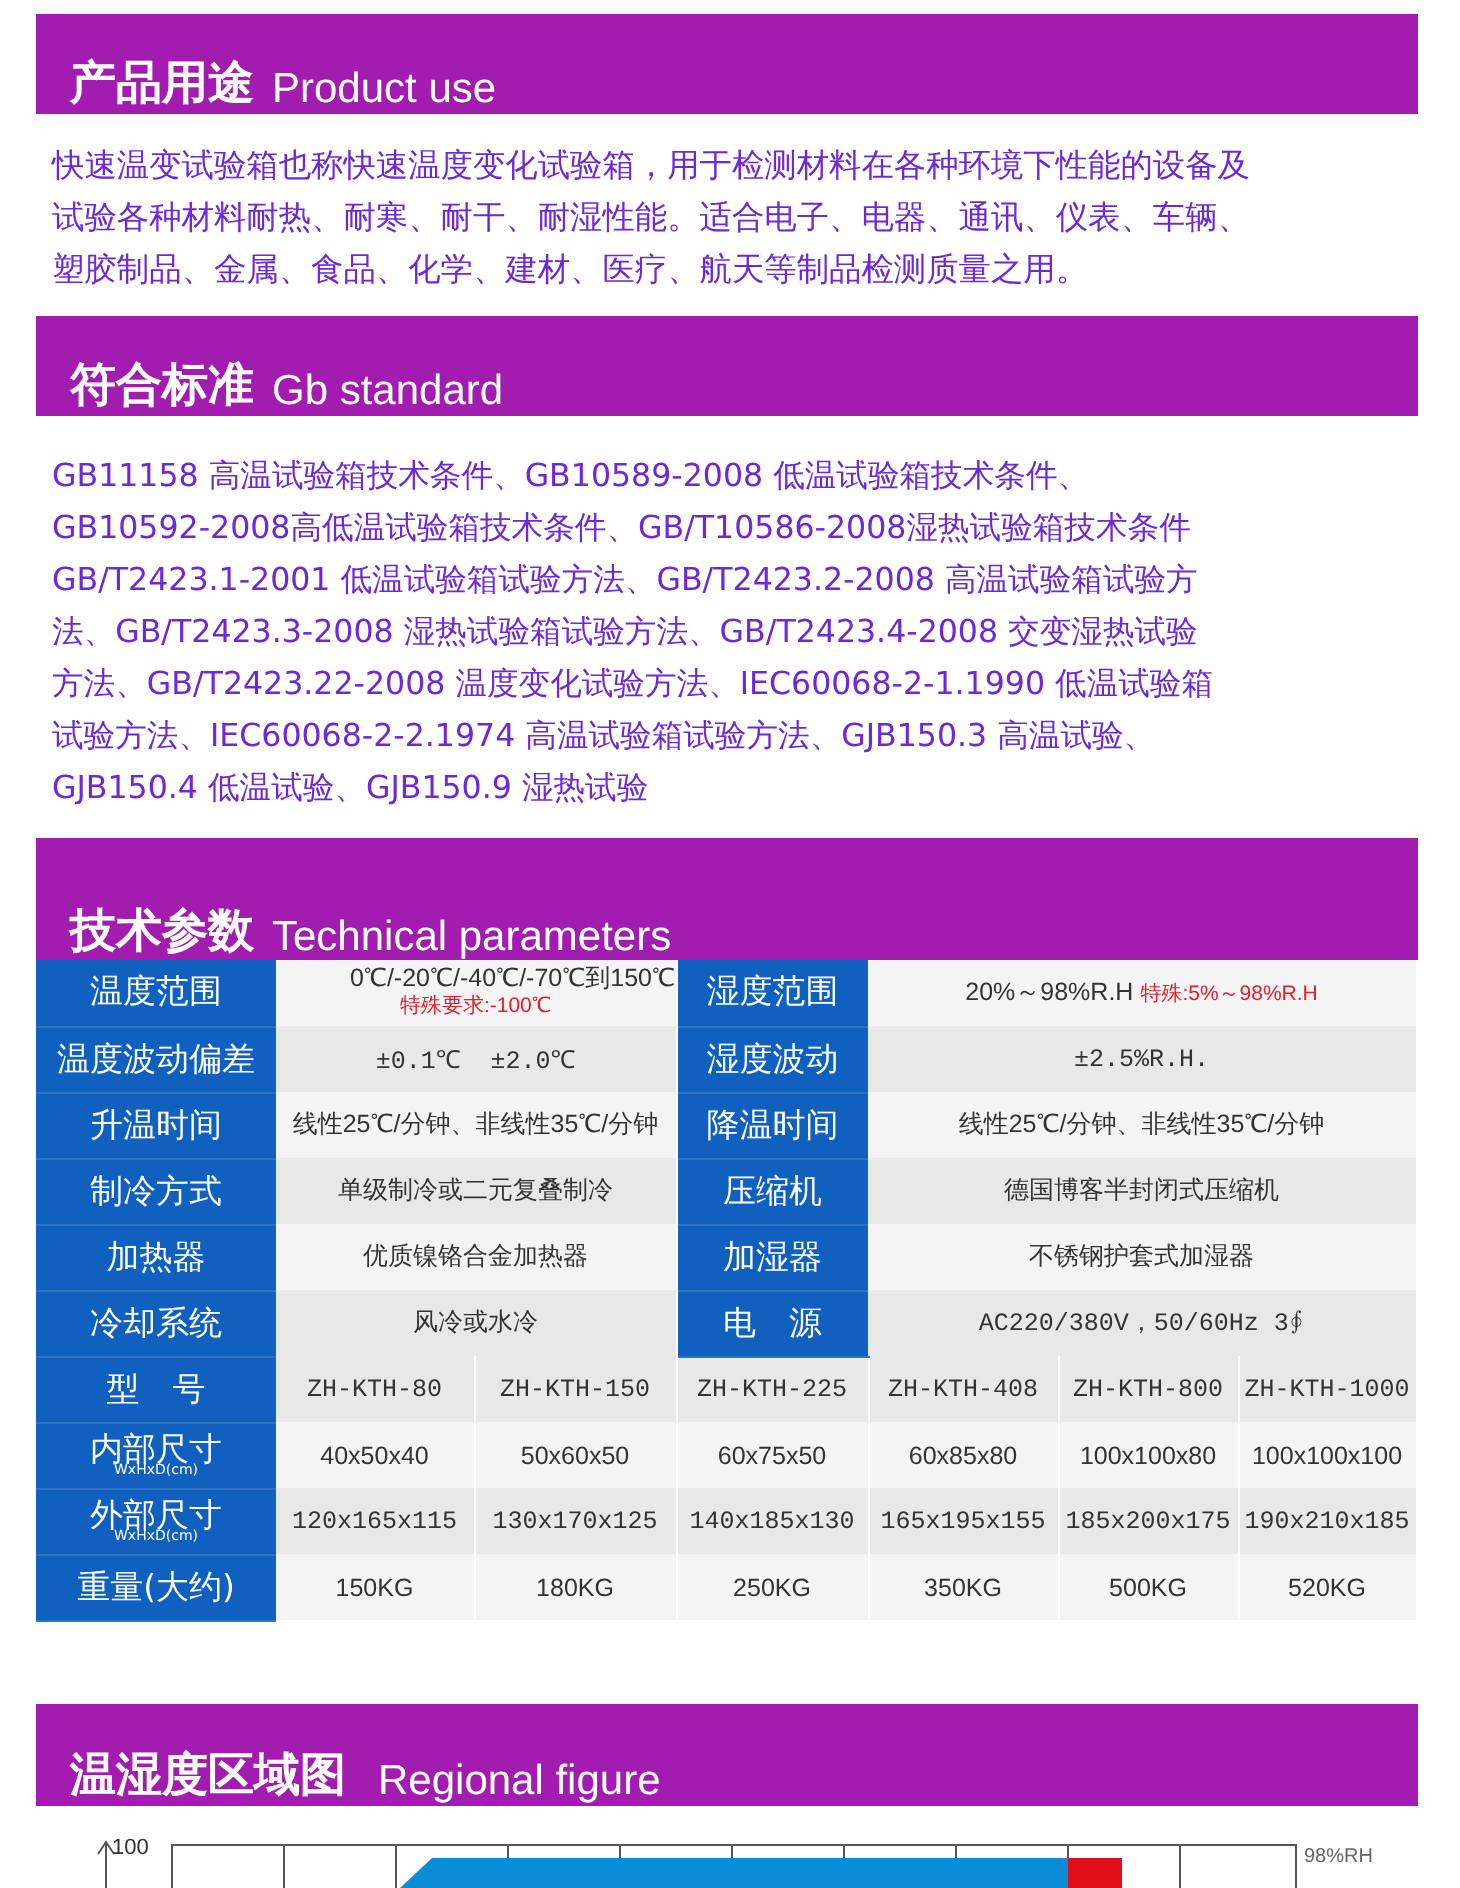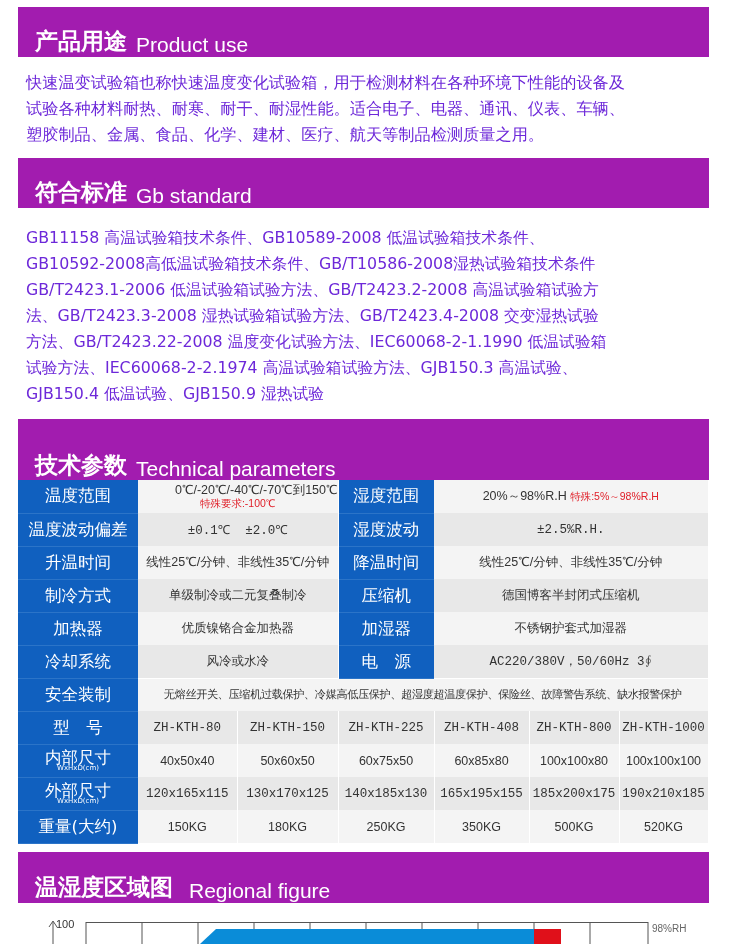--- a/index.html
+++ b/index.html
@@ -34,21 +34,21 @@
   <div>塑胶制品、金属、食品、化学、建材、医疗、航天等制品检测质量之用。</div>
 </div>
 
 <div class="bar" style="top:158px;height:50px;">
   <span class="zh">符合标准</span>
   <span class="en">Gb standard</span>
 </div>
 <div class="para" style="top:225px;font-size:15.8px;">
   <div>GB11158 高温试验箱技术条件、GB10589-2008 低温试验箱技术条件、</div>
   <div>GB10592-2008高低温试验箱技术条件、GB/T10586-2008湿热试验箱技术条件</div>
-  <div>GB/T2423.1-2006 低温试验箱试验方法、GB/T2423.2-2008 高温试验箱试验方</div>
+  <div>GB/T2423.1-2001 低温试验箱试验方法、GB/T2423.2-2008 高温试验箱试验方</div>
   <div>法、GB/T2423.3-2008 湿热试验箱试验方法、GB/T2423.4-2008 交变湿热试验</div>
   <div>方法、GB/T2423.22-2008 温度变化试验方法、IEC60068-2-1.1990 低温试验箱</div>
   <div>试验方法、IEC60068-2-2.1974 高温试验箱试验方法、GJB150.3 高温试验、</div>
   <div>GJB150.4 低温试验、GJB150.9 湿热试验</div>
 </div>
 
 <div class="bar" style="top:419px;height:62px;">
   <span class="zh">技术参数</span>
   <span class="en">Technical parameters</span>
 </div>
@@ -98,24 +98,20 @@
     <td class="lbl">加热器</td>
     <td class="val" colspan="2">优质镍铬合金加热器</td>
     <td class="lbl">加湿器</td>
     <td class="val" colspan="3">不锈钢护套式加湿器</td>
   </tr>
   <tr class="even">
     <td class="lbl">冷却系统</td>
     <td class="val" colspan="2">风冷或水冷</td>
     <td class="lbl">电　源</td>
     <td class="val" colspan="3">AC220/380V，50/60Hz 3∮</td>
-  </tr>
-  <tr class="odd">
-    <td class="lbl">安全装制</td>
-    <td class="val" colspan="6" style="font-size:11.2px;letter-spacing:-0.4px;">无熔丝开关、压缩机过载保护、冷媒高低压保护、超湿度超温度保护、保险丝、故障警告系统、缺水报警保护</td>
   </tr>
   <tr class="even">
     <td class="lbl">型　号</td>
     <td class="val">ZH-KTH-80</td>
     <td class="val">ZH-KTH-150</td>
     <td class="val">ZH-KTH-225</td>
     <td class="val">ZH-KTH-408</td>
     <td class="val">ZH-KTH-800</td>
     <td class="val">ZH-KTH-1000</td>
   </tr>

